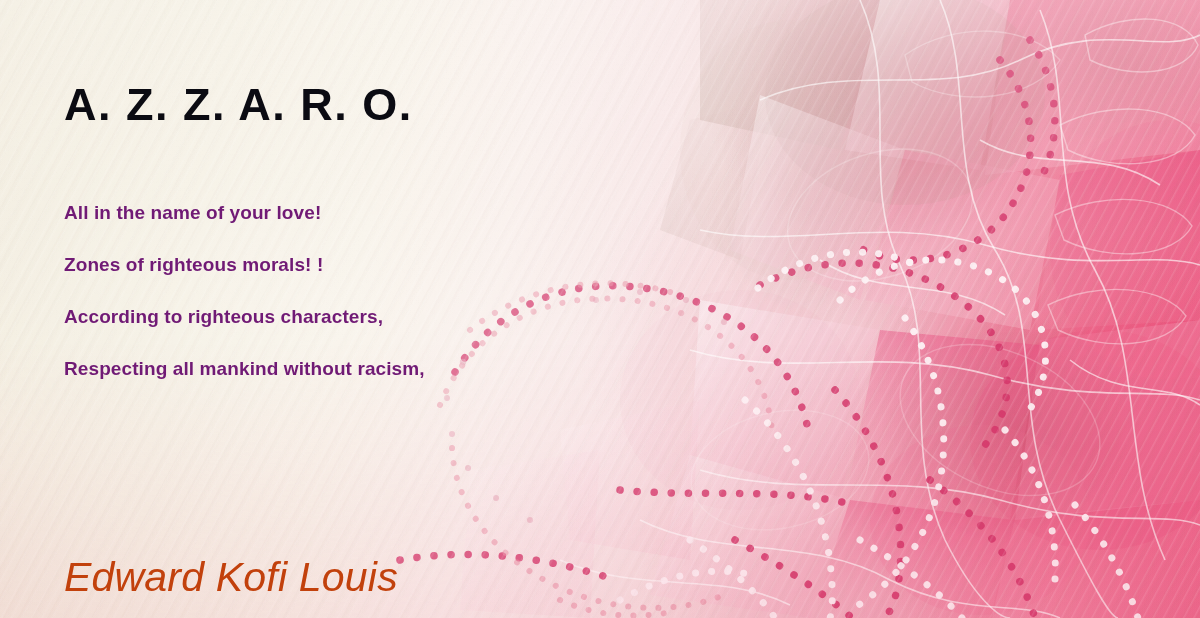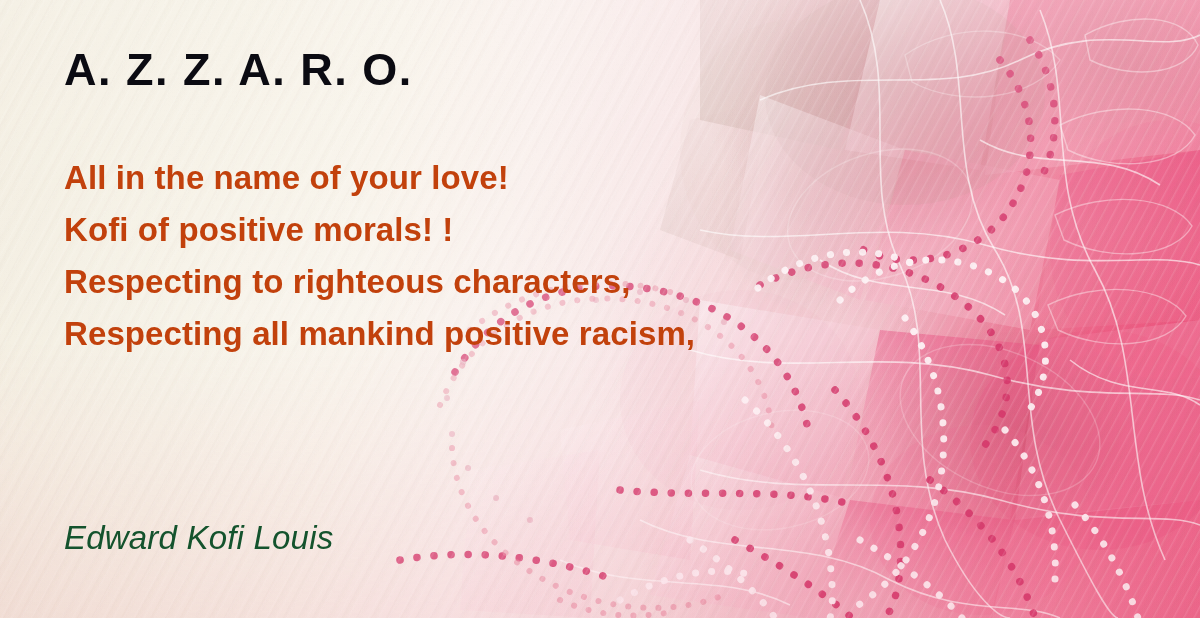--- a/index.html
+++ b/index.html
@@ -101,20 +101,21 @@
     width: 1200px;
     height: 618px;
     pointer-events: none;
   }
 
   
   .content {
     position: absolute;
     inset: 0;
     padding: 16px;
+    margin-top: 35px;
   }
 
   .poem-title {
     position: absolute;
     left: 64px;
     top: 44px;
     font-size: 45px;
     font-weight: bold;
     letter-spacing: 1.5px;
     color: #0b0b12;
@@ -122,36 +123,36 @@
   }
 
   .poem-body {
     position: absolute;
     left: 64px;
     top: 152px;
     width: 900px;
   }
 
   .poem-line {
-    font-size: 33px;
+    font-size: 19px;
     font-weight: bold;
-    color: #c2410c;
+    color: #701a75;
     line-height: 52px;
     white-space: nowrap;
     letter-spacing: 0.1px;
   }
 
   .poem-author {
     position: absolute;
     left: 64px;
     top: 519px;
-    font-size: 33px;
+    font-size: 41px;
     font-style: italic;
     font-weight: normal;
-    color: #14532d;
+    color: #c2410c;
     white-space: nowrap;
     letter-spacing: 0.2px;
   }
 </style>
 </head>
 <body>
 
 <div id="poem-card">
 
   <div class="bg-layer bg-base"></div>
@@ -282,21 +283,21 @@
   <div class="bg-layer bg-streaks"></div>
   <div class="bg-layer bg-vert"></div>
   <div class="bg-layer bg-vignette"></div>
 
   <div class="content">
 
     <div class="poem-title">A. Z. Z. A. R. O.</div>
 
     <div class="poem-body">
       <div class="poem-line">All in the name of your love!</div>
-      <div class="poem-line">Kofi of positive morals! !</div>
-      <div class="poem-line">Respecting to righteous characters,</div>
-      <div class="poem-line">Respecting all mankind positive racism,</div>
+      <div class="poem-line">Zones of righteous morals! !</div>
+      <div class="poem-line">According to righteous characters,</div>
+      <div class="poem-line">Respecting all mankind without racism,</div>
     </div>
 
     <div class="poem-author">Edward Kofi Louis</div>
 
   </div>
 </div>
 
 </body></html>

